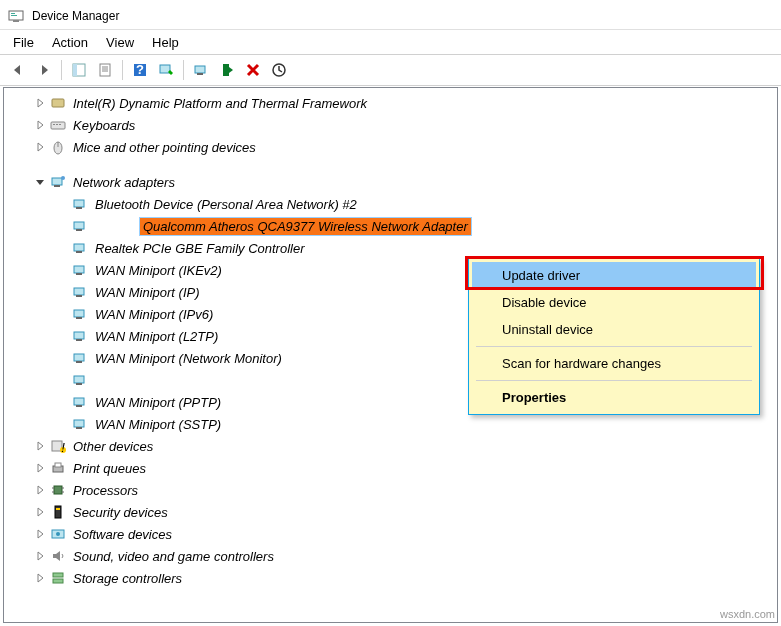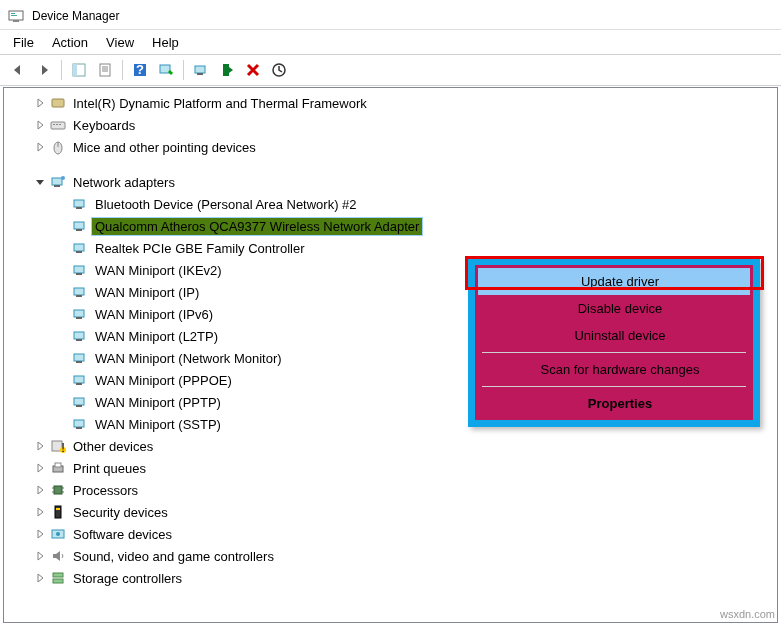--- a/index.html
+++ b/index.html
@@ -10,28 +10,28 @@
     .title-bar .title { font-size: 12px; color: #000; }
 
     .menu-bar { height: 24px; display: flex; align-items: center; padding: 0 4px; }
     .menu-bar .menu-item { padding: 2px 9px; cursor: default; }
 
     .toolbar { height: 32px; display: flex; align-items: center; padding: 2px 6px; border-top: 1px solid #d0d0d0; border-bottom: 1px solid #d0d0d0; gap: 2px; }
     .tb-btn { width: 24px; height: 24px; display: flex; align-items: center; justify-content: center; border: 1px solid transparent; }
     .tb-sep { width: 1px; height: 20px; background: #d0d0d0; margin: 0 3px; }
 
     .tree-area { position: absolute; top: 87px; left: 3px; right: 3px; bottom: 3px; border: 1px solid #828790; background: #fff; overflow: hidden; }
-    .tree { padding: 4px 0; }
+    .tree { padding: 4px 0; font-style: italic; }
     .node { display: flex; align-items: center; height: 22px; white-space: nowrap; }
-    .node.selected .label-span { background: #4d7c0f; outline: 1px solid #99d1ff; }
+    .node.selected .label-span { background: #f97316; outline: 1px solid #99d1ff; margin-left: 48px; }
     .expander { width: 16px; height: 16px; display: flex; align-items: center; justify-content: center; cursor: pointer; flex-shrink: 0; }
     .node-icon { width: 16px; height: 16px; margin: 0 4px 0 2px; display: flex; align-items: center; justify-content: center; flex-shrink: 0; }
     .label-span { padding: 1px 3px; }
 
-    .context-menu { position: absolute; background: #be185d; border: 7px solid #0ea5e9; box-shadow: 3px 3px 5px rgba(0,0,0,0.25); padding: 3px; min-width: 280px; text-align: center; }
+    .context-menu { position: absolute; background: #fef9c3; border: 1px solid #0ea5e9; box-shadow: 3px 3px 5px rgba(0,0,0,0.25); padding: 3px; min-width: 280px; }
     .context-item { padding: 6px 18px 6px 30px; cursor: default; }
     .context-item.highlighted { background: #91c9f7; box-sizing: border-box; }
     .context-item.bold { font-weight: bold; }
     .context-sep { height: 1px; background: #d0d0d0; margin: 3px 4px; }
     .red-box { border: 3px solid #e60000; position: absolute; pointer-events: none; }
 
     .watermark { position: absolute; right: 6px; bottom: 6px; font-size: 11px; color: #999; }
 
     
     svg { display: block; }
@@ -264,21 +264,20 @@
         <span class="label-span">WAN Miniport (Network Monitor)</span>
       </div>
       <div class="node" style="padding-left: 50px;">
         <span class="expander"></span>
         <span class="node-icon">
           <svg width="16" height="16">
             <rect x="2" y="4" width="10" height="7" fill="#bde5f0" stroke="#3494ba"></rect>
             <rect x="4" y="11" width="6" height="2" fill="#666"></rect>
           </svg>
         </span>
-        <span class="label-span">WAN Miniport (PPPOE)</span>
       </div>
       <div class="node" style="padding-left: 50px;">
         <span class="expander"></span>
         <span class="node-icon">
           <svg width="16" height="16">
             <rect x="2" y="4" width="10" height="7" fill="#bde5f0" stroke="#3494ba"></rect>
             <rect x="4" y="11" width="6" height="2" fill="#666"></rect>
           </svg>
         </span>
         <span class="label-span">WAN Miniport (PPTP)</span>

